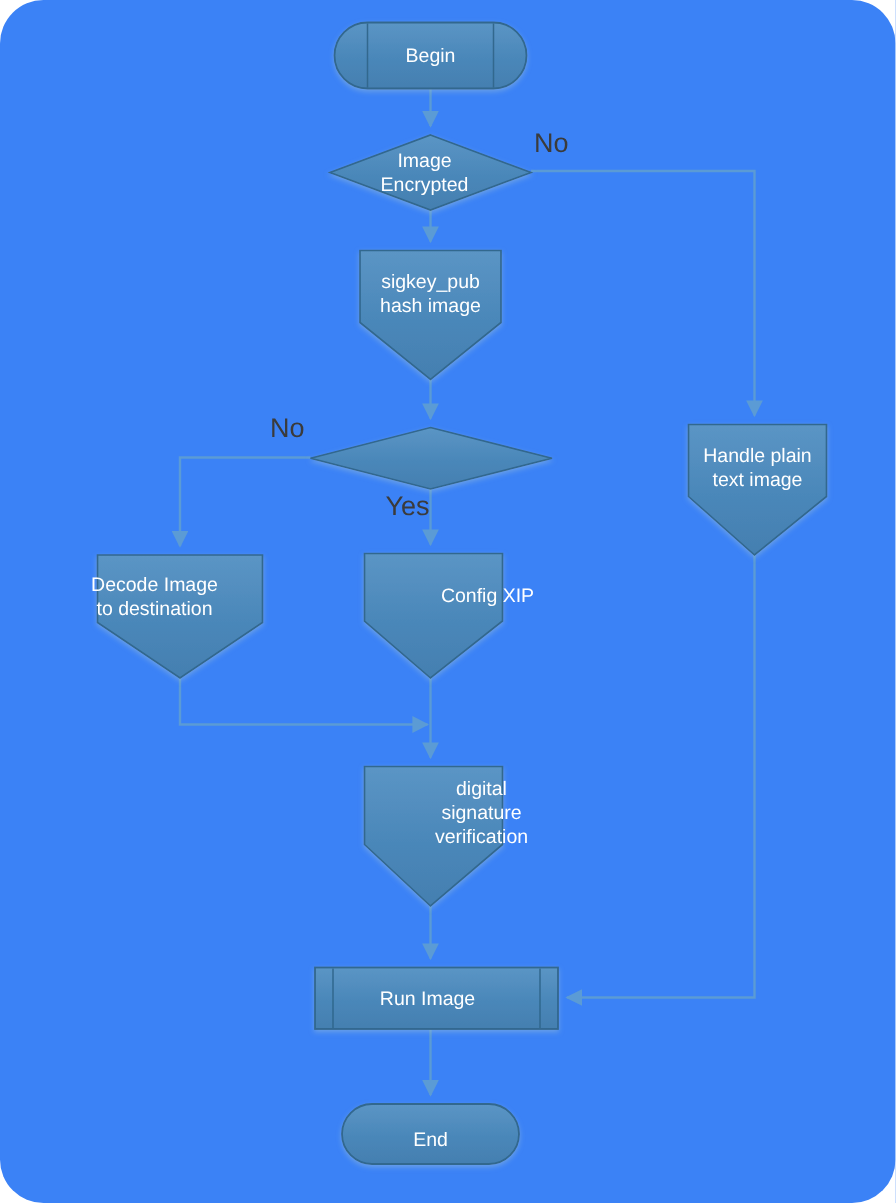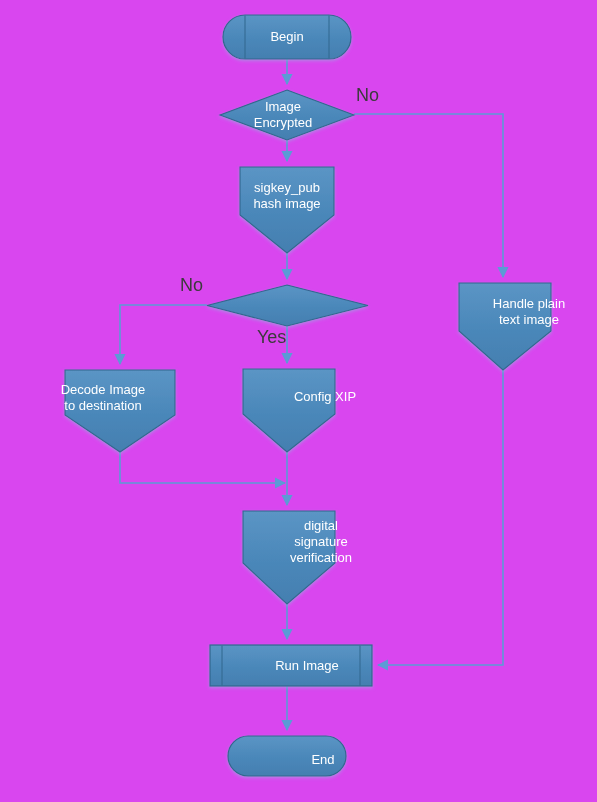--- a/index.html
+++ b/index.html
@@ -8,22 +8,23 @@
     padding: 0;
     background: #ffffff;
   }
   body {
     font-family: "Liberation Sans", sans-serif;
   }
   #canvas {
     position: relative;
     width: 597px;
     height: 802px;
-    background: #d946ef;
+    background: #3b82f6;
     overflow: hidden;
+    border-radius: 29px;
   }
   #flow-svg {
     position: absolute;
     left: 0;
     top: 0;
     width: 597px;
     height: 802px;
   }
   .node-label {
     position: absolute;
@@ -147,35 +148,35 @@
 
   <div class="node-label" style="left:223px; top:15px; width:128px; height:44px;">Begin</div>
 
   <div class="node-label" style="left:216px; top:90px; width:134px; height:50px;">Image
 Encrypted</div>
 
   <div class="node-label" style="left:238px; top:172px; width:98px; height:48px;">sigkey_pub
 hash image</div>
 
 
-  <div class="node-label" style="left:457px; top:288px; width:96px; height:48px;margin-left:24px;">Handle plain
+  <div class="node-label" style="left:457px; top:288px; width:96px; height:48px;">Handle plain
 text image</div>
 
   <div class="node-label" style="left:55px; top:374px; width:96px; height:48px;">Decode Image
 to destination</div>
 
   <div class="node-label" style="left:243px; top:376px; width:92px; height:42px;margin-left:36px;">Config XIP</div>
 
   <div class="node-label" style="left:241px; top:515px; width:96px; height:54px;padding-left:32px;">digital
 signature
 verification</div>
 
-  <div class="node-label" style="left:226px; top:645px; width:162px; height:41px;">Run Image</div>
+  <div class="node-label" style="left:204px; top:645px; width:162px; height:41px;">Run Image</div>
 
-  <div class="node-label" style="left:228px; top:736px; width:118px; height:48px;margin-left:36px;">End</div>
+  <div class="node-label" style="left:228px; top:736px; width:118px; height:48px;">End</div>
 
   <div class="edge-label" style="left:356px; top:88px;">No</div>
 
   <div class="edge-label" style="left:180px; top:278px;">No</div>
 
   <div class="edge-label" style="left:257px; top:330px;">Yes</div>
 
   <div class="hit" style="left:223px; top:15px; width:128px; height:44px;"></div>
   <div class="hit" style="left:220px; top:90px; width:134px; height:50px;"></div>
   <div class="hit" style="left:240px; top:167px; width:94px; height:86px;"></div>

